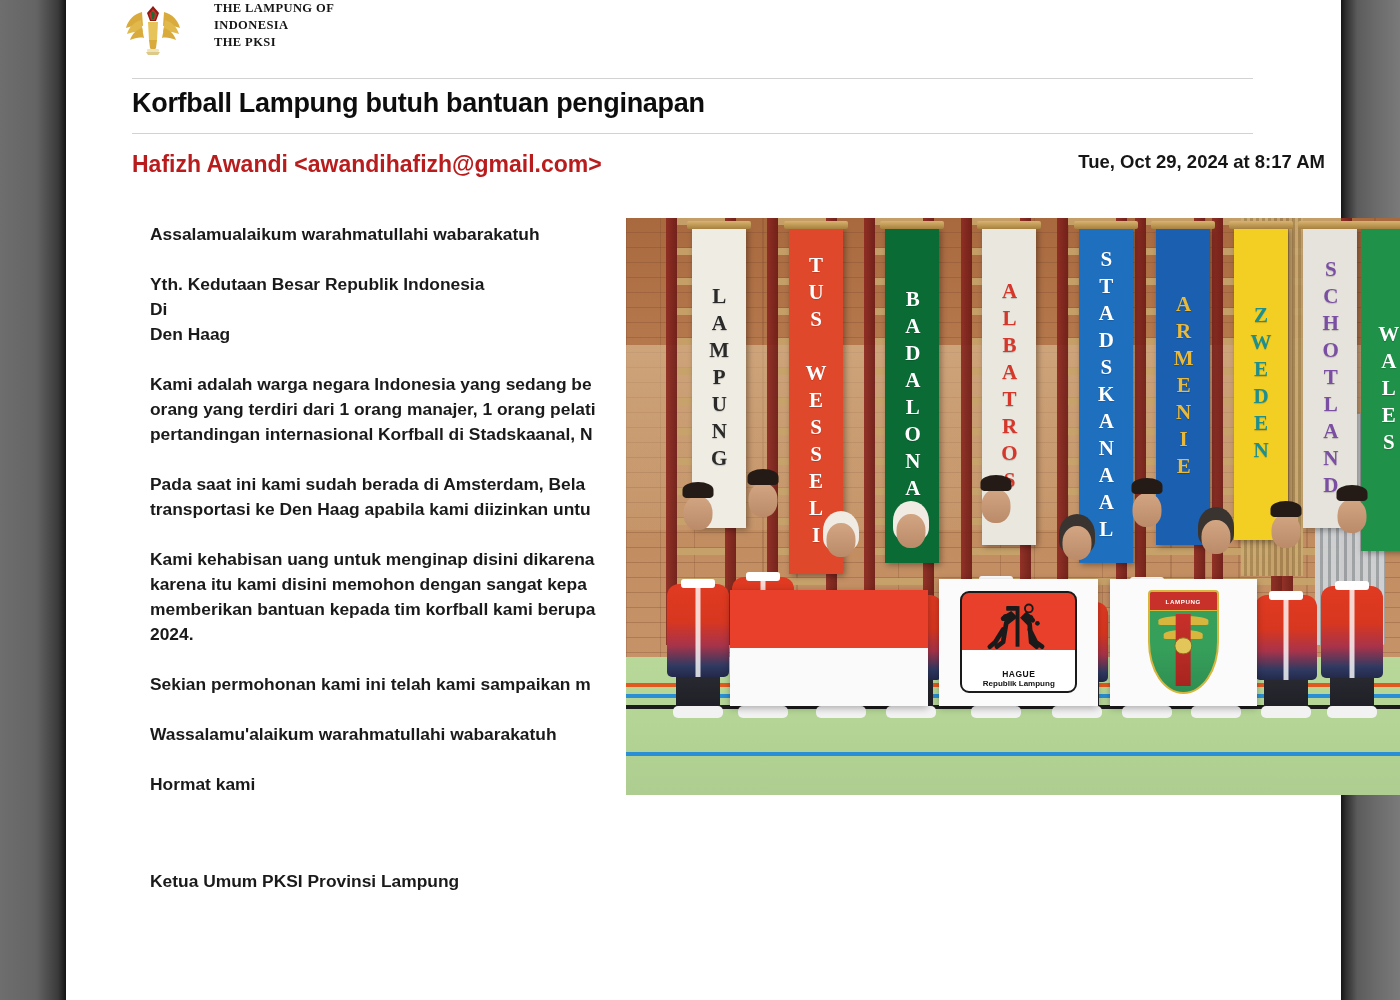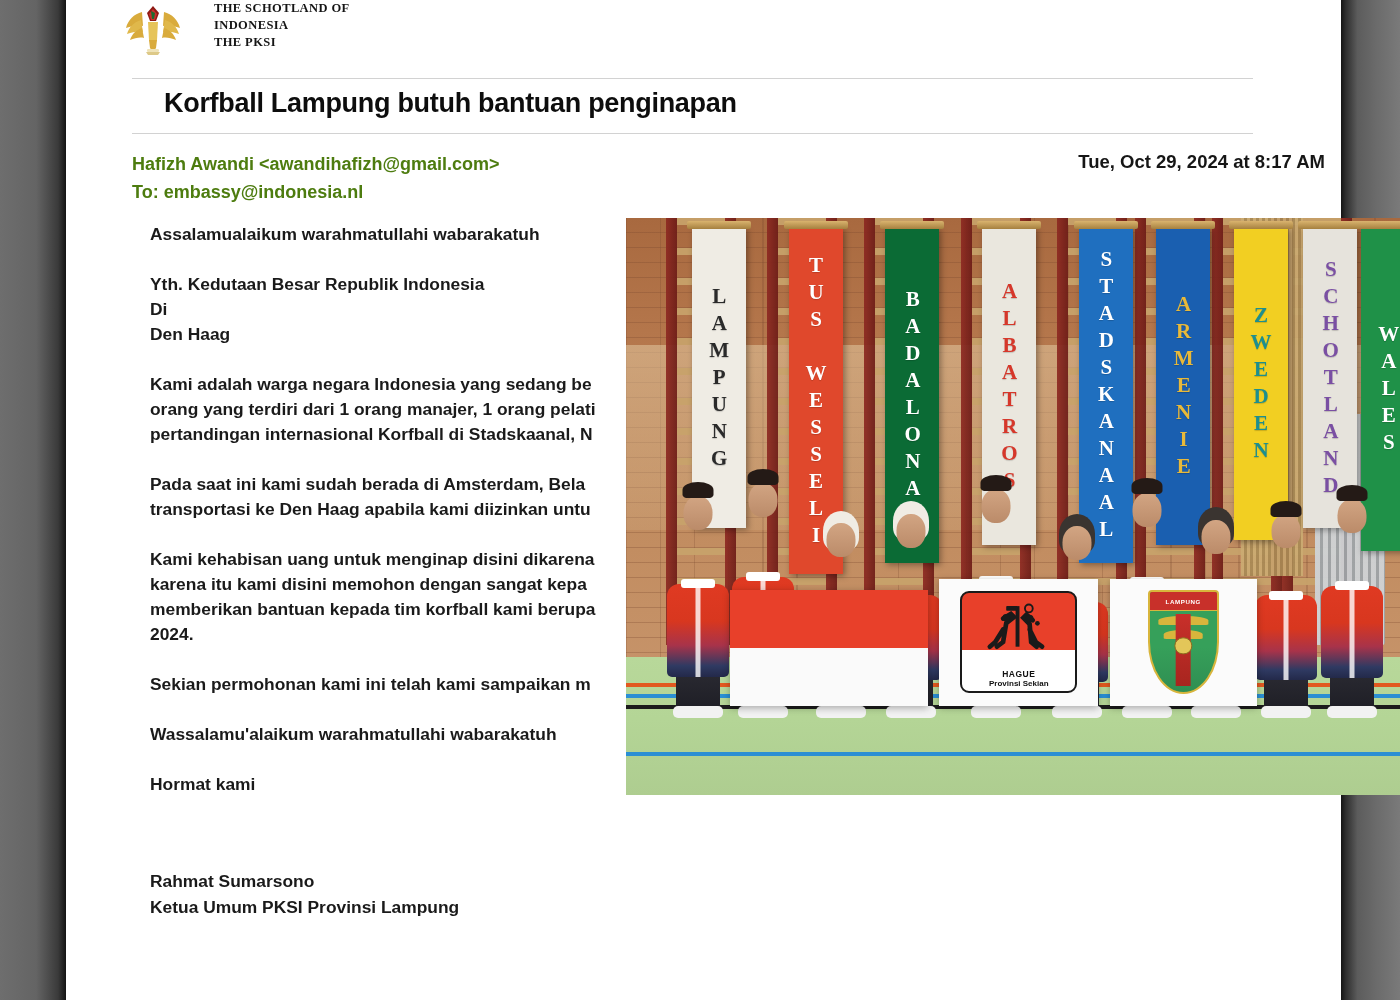--- a/index.html
+++ b/index.html
@@ -88,30 +88,29 @@
 
   
   #email-subject {
     position: absolute;
     left: 66px; top: 88px;
     font-size: 27px;
     font-weight: bold;
     color: #0d0d0d;
     letter-spacing: -0.3px;
     white-space: nowrap;
-    margin-left: 32px;
   }
 
   
   #sender-block {
     position: absolute;
     left: 66px; top: 150px;
-    font-size: 18px;
-    font-weight: bold;
-    color: #4d7c0f;
+    font-size: 23px;
+    font-weight: bold;
+    color: #b91c1c;
     line-height: 28px;
   }
   #sender-block .sb-line { display: block; white-space: nowrap; }
 
   #email-timestamp {
     position: absolute;
     right: 16px; top: 151px;
     font-size: 18.5px;
     font-weight: bold;
     color: #161616;
@@ -465,36 +464,35 @@
             <path d="M42 28 C48 30 52 34 54 40 C49 38 44 37 40 38 Z" fill="#d9ab3c"></path>
             <path d="M26 22 L36 22 L35 40 L31 47 L27 40 Z" fill="#e6c45a"></path>
             <path d="M27 40 L35 40 L34 48 L31 52 L28 48 Z" fill="#d9ab3c"></path>
             <rect x="25" y="49" width="12" height="3" rx="1.2" fill="#efe3b8"></rect>
             <path d="M24 52 L38 52 L36 55 L26 55 Z" fill="#ddc988"></path>
           </g>
         </svg>
       </div>
 
       <div id="letterhead-org">
-        <span class="lh-line">THE SCHOTLAND OF</span>
+        <span class="lh-line">THE LAMPUNG OF</span>
         <span class="lh-line">INDONESIA</span>
         <span class="lh-line">THE PKSI</span>
       </div>
 
     </div>
 
     <div class="hrule" id="rule-top"></div>
 
     <div id="email-subject">Korfball Lampung butuh bantuan penginapan</div>
 
     <div class="hrule" id="rule-under-subject"></div>
 
     <div id="sender-block">
       <span class="sb-line">Hafizh Awandi &lt;awandihafizh@gmail.com&gt;</span>
-      <span class="sb-line">To: embassy@indonesia.nl</span>
     </div>
 
     <div id="email-timestamp">Tue, Oct 29, 2024 at 8:17 AM</div>
 
     <div id="email-body">
       <div class="para">Assalamualaikum warahmatullahi wabarakatuh</div>
 
       <div class="para tight">Yth. Kedutaan Besar Republik Indonesia</div>
       <div class="para tight">Di</div>
       <div class="para">Den Haag</div>
@@ -507,21 +505,20 @@
       <div class="para">Kami kehabisan uang untuk menginap disini dikarena
 karena itu kami disini memohon dengan sangat kepa
 memberikan bantuan kepada tim korfball kami berupa
 2024.</div>
       <div class="para">Sekian permohonan kami ini telah kami sampaikan m</div>
       <div class="para">Wassalamu'alaikum warahmatullahi wabarakatuh</div>
       <div class="para">Hormat kami</div>
     </div>
 
     <div id="signature-block">
-      <span class="sg-line">Rahmat Sumarsono</span>
       <span class="sg-line">Ketua Umum PKSI Provinsi Lampung</span>
     </div>
 
   </div>
 
   <div id="team-photo">
 
     <div class="photo-wall"></div>
     <div class="photo-wall-light"></div>
 
@@ -670,21 +667,21 @@
             <rect x="34" y="4" width="14" height="6" rx="1" fill="#1a1a1a"></rect>
             <circle cx="63" cy="7" r="5" fill="none" stroke="#1a1a1a" stroke-width="2.4"></circle>
             <path d="M30 20 L40 14 L44 18 L34 26 L30 50 L22 56 M30 34 L20 50 L13 56" stroke="#1a1a1a" stroke-width="6" fill="none" stroke-linecap="round"></path>
             <circle cx="34" cy="19" r="5" fill="#1a1a1a"></circle>
             <path d="M68 22 L60 15 L56 19 L64 27 L66 50 L73 56 M64 34 L72 50 L80 56" stroke="#1a1a1a" stroke-width="6" fill="none" stroke-linecap="round"></path>
             <circle cx="64" cy="20" r="5" fill="#1a1a1a"></circle>
             <circle cx="74" cy="26" r="3" fill="#1a1a1a"></circle>
           </svg>
         </div>
         <div class="pksi-line1">HAGUE</div>
-        <div class="pksi-line2">Provinsi Sekian</div>
+        <div class="pksi-line2">Republik Lampung</div>
       </div>
     </div>
 
     <div class="held-flag" id="flag-lampung">
       <div id="lampung-crest">
         <div class="crest-band">
           <span class="crest-label">LAMPUNG</span>
         </div>
         <div class="crest-umbrella" style="top:24%;"></div>
         <div class="crest-umbrella" style="top:38%; width:58%;"></div>

